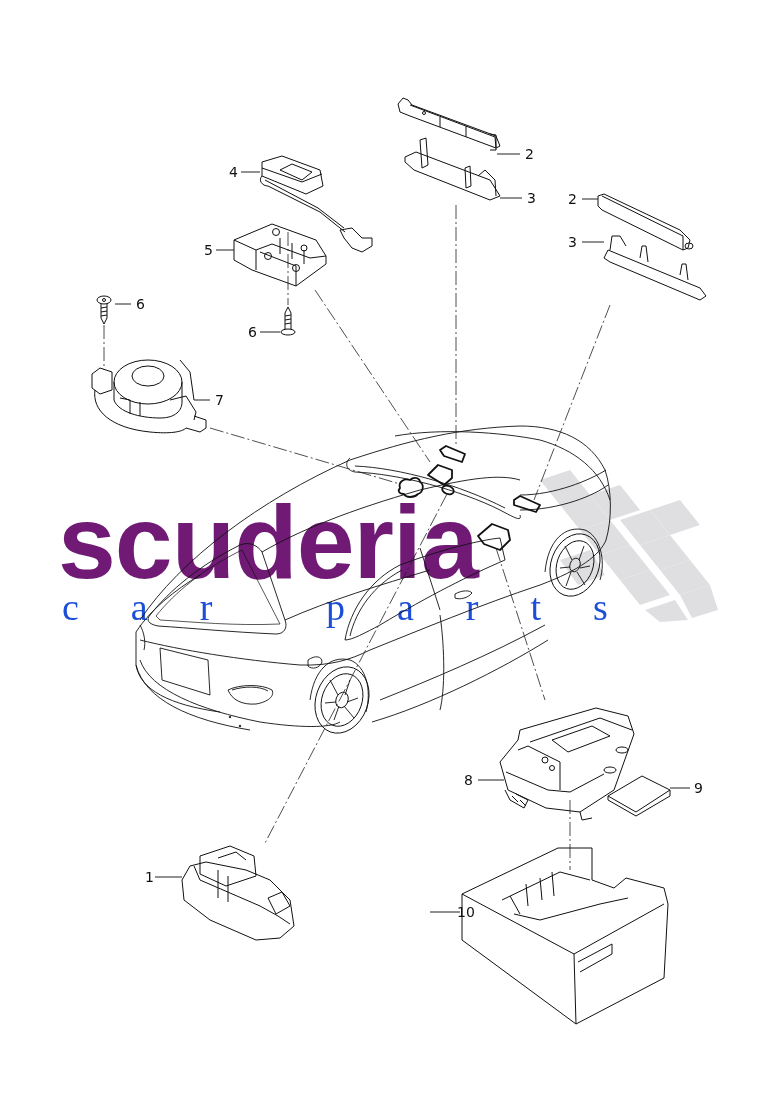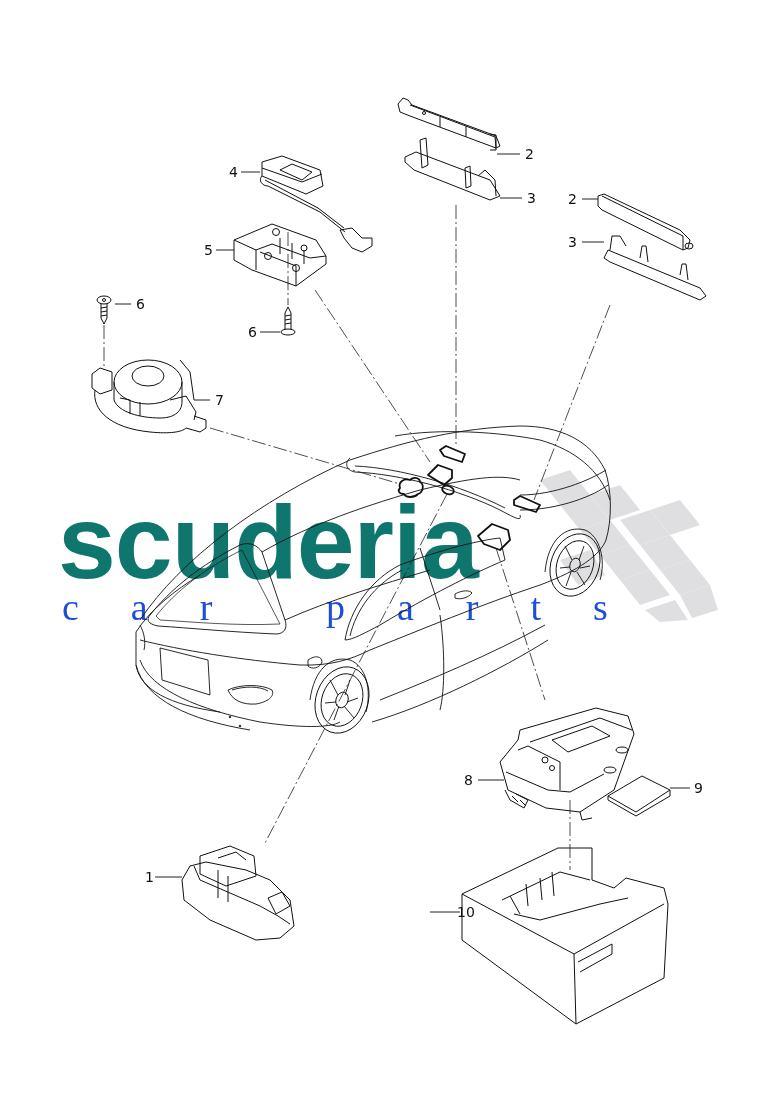--- a/index.html
+++ b/index.html
@@ -1,19 +1,19 @@
 <!DOCTYPE html>
 <html><head>
 <meta charset="utf-8">
 <style>
   html, body { margin: 0; padding: 0; background: #ffffff; }
   body { width: 778px; height: 1100px; position: relative; overflow: hidden; font-family: "Liberation Sans", sans-serif; }
   #diagram { position: absolute; left: 0; top: 0; width: 778px; height: 1100px; }
   .callout { position: absolute; font-family: "DejaVu Sans", sans-serif; font-size: 14px; color: #111; line-height: 1; }
-  .wm-main { position: absolute; left: 58px; top: 490px; font-family: "Liberation Sans", sans-serif; font-weight: bold; font-size: 104px; color: #0f766e; letter-spacing: -1px; line-height: 1; }
+  .wm-main { position: absolute; left: 58px; top: 490px; font-family: "Liberation Sans", sans-serif; font-weight: bold; font-size: 104px; color: #701a75; letter-spacing: -1px; line-height: 1; }
   .wm-sub { position: absolute; left: 62px; top: 588px; font-family: Liberation Serif, serif; font-size: 38px; color: #1d4ed8; letter-spacing: 52px; line-height: 1; }
   .layer { position: absolute; left: 0; top: 0; }
 </style>
 </head>
 <body>
 
 <div id="diagram">
 
   <div class="wm-main">scuderia</div>
   <div class="wm-sub">car parts</div>

